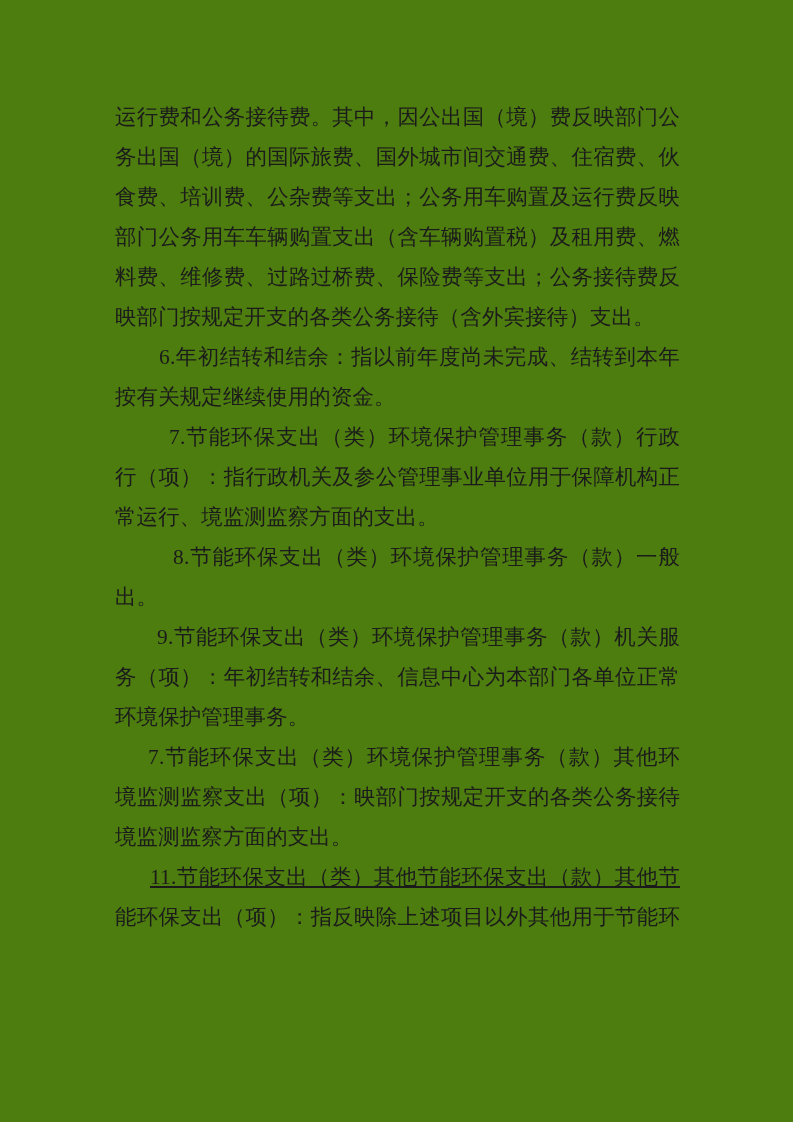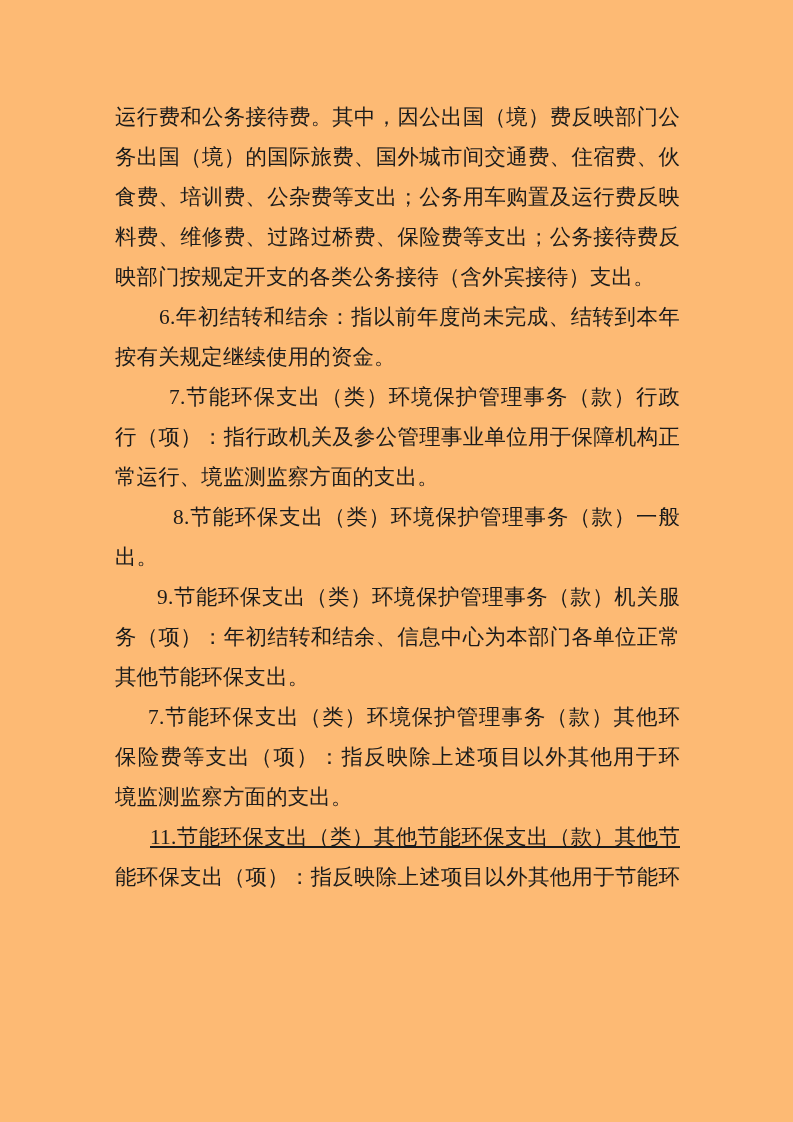--- a/index.html
+++ b/index.html
@@ -6,21 +6,21 @@
     margin: 0;
     padding: 0;
     background: #ffffff;
   }
   .page {
     position: relative;
     box-sizing: border-box;
     width: 793px;
     height: 1122px;
     margin: 0;
-    background: #fdba74;
+    background: #4d7c0f;
     color: #1b1b1b;
     font-family: "Liberation Serif", "DejaVu Serif", serif;
     padding: 97px 113px 0 115px;
     overflow: hidden;
   }
   .para {
     margin: 0;
     padding: 0;
   }
   .line {
@@ -49,20 +49,21 @@
 </style>
 </head>
 <body>
 
 <div class="page">
 
   <div class="para">
     <div class="line">运行费和公务接待费。其中，因公出国（境）费反映部门公</div>
     <div class="line">务出国（境）的国际旅费、国外城市间交通费、住宿费、伙</div>
     <div class="line">食费、培训费、公杂费等支出；公务用车购置及运行费反映</div>
+    <div class="line">部门公务用车车辆购置支出（含车辆购置税）及租用费、燃</div>
     <div class="line">料费、维修费、过路过桥费、保险费等支出；公务接待费反</div>
     <div class="line end">映部门按规定开支的各类公务接待（含外宾接待）支出。</div>
   </div>
 
   <div class="para">
     <div class="line i44">6.年初结转和结余：指以前年度尚未完成、结转到本年</div>
     <div class="line end">按有关规定继续使用的资金。</div>
   </div>
 
   <div class="para">
@@ -72,26 +73,26 @@
   </div>
 
   <div class="para">
     <div class="line i58">8.节能环保支出（类）环境保护管理事务（款）一般行</div>
     <div class="line end">出。</div>
   </div>
 
   <div class="para">
     <div class="line i42">9.节能环保支出（类）环境保护管理事务（款）机关服</div>
     <div class="line">务（项）：年初结转和结余、信息中心为本部门各单位正常</div>
-    <div class="line end">其他节能环保支出。</div>
+    <div class="line end">环境保护管理事务。</div>
   </div>
 
   <div class="para">
     <div class="line i33">7.节能环保支出（类）环境保护管理事务（款）其他环</div>
-    <div class="line">保险费等支出（项）：指反映除上述项目以外其他用于环</div>
+    <div class="line">境监测监察支出（项）：映部门按规定开支的各类公务接待</div>
     <div class="line end">境监测监察方面的支出。</div>
   </div>
 
   <div class="para">
     <div class="line i35">11.节能环保支出（类）其他节能环保支出（款）其他节</div>
     <div class="line">能环保支出（项）：指反映除上述项目以外其他用于节能环</div>
   </div>
 
 </div>
 

